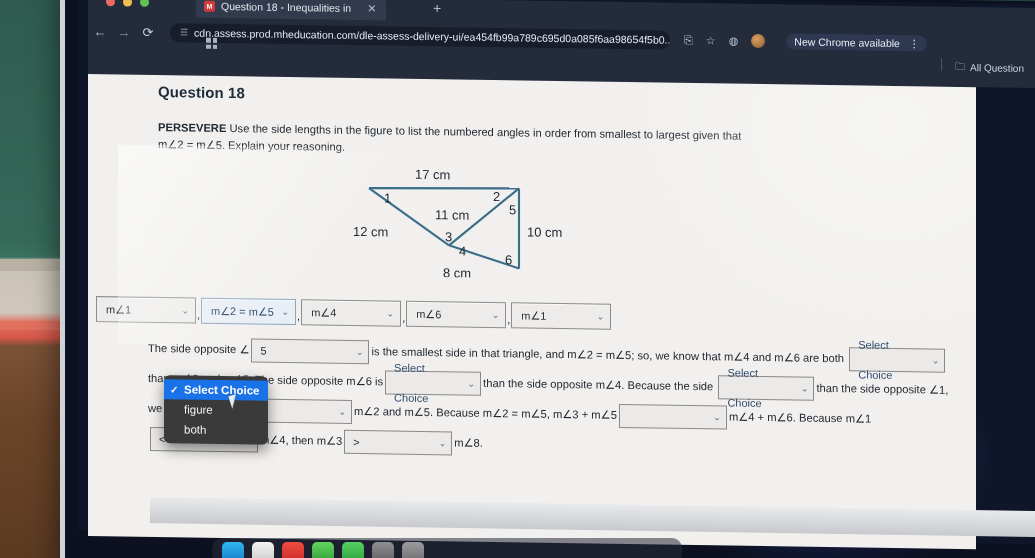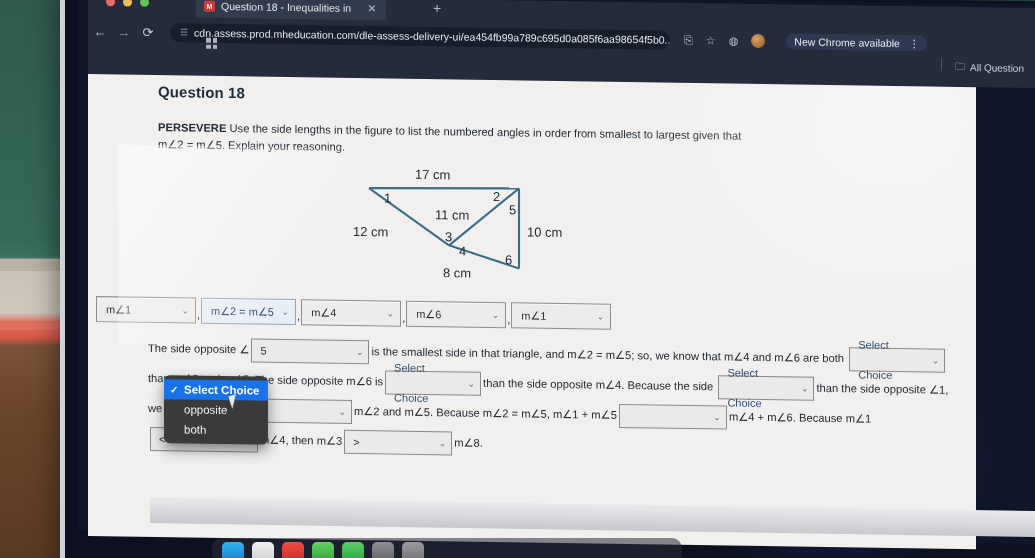--- a/index.html
+++ b/index.html
@@ -353,40 +353,40 @@
         <span>Select Choice</span>
         <span class="cv">⌄</span>
       </span><span>than the side opposite m∠4. Because the side</span>
     <span class="inlinesel choice">
         <span>Select Choice</span>
         <span class="cv">⌄</span>
       </span><span>than the side opposite ∠1, we know that m∠1</span><span class="inlinesel op">
         <span>&lt;</span>
         <span class="cv">⌄</span>
       </span><span>m∠2 and m∠5. Because m∠2 = m∠5,</span>
-    <span>m∠1 + m∠5</span><span class="inlinesel op">
+    <span>m∠3 + m∠5</span><span class="inlinesel op">
         <span></span>
         <span class="cv">⌄</span>
       </span><span>m∠4 + m∠6. Because m∠1</span><span class="inlinesel op">
         <span>&lt;</span>
         <span class="cv">⌄</span>
       </span><span>m∠4, then m∠3</span><span class="inlinesel op">
         <span>&gt;</span>
         <span class="cv">⌄</span>
       </span><span>m∠8.</span>
   </div>
 
   <div class="menu">
     <div class="mi sel-item">
       <span class="ck">✓</span>
       <span class="lb">Select Choice</span>
     </div>
     <div class="mi">
       <span class="ck"></span>
-      <span class="lb">opposite</span>
+      <span class="lb">figure</span>
     </div>
     <div class="mi">
       <span class="ck"></span>
       <span class="lb">both</span>
     </div>
   </div>
   <div class="cursor"></div>
 
   <div class="glare"></div>
   <div class="glare2"></div>

